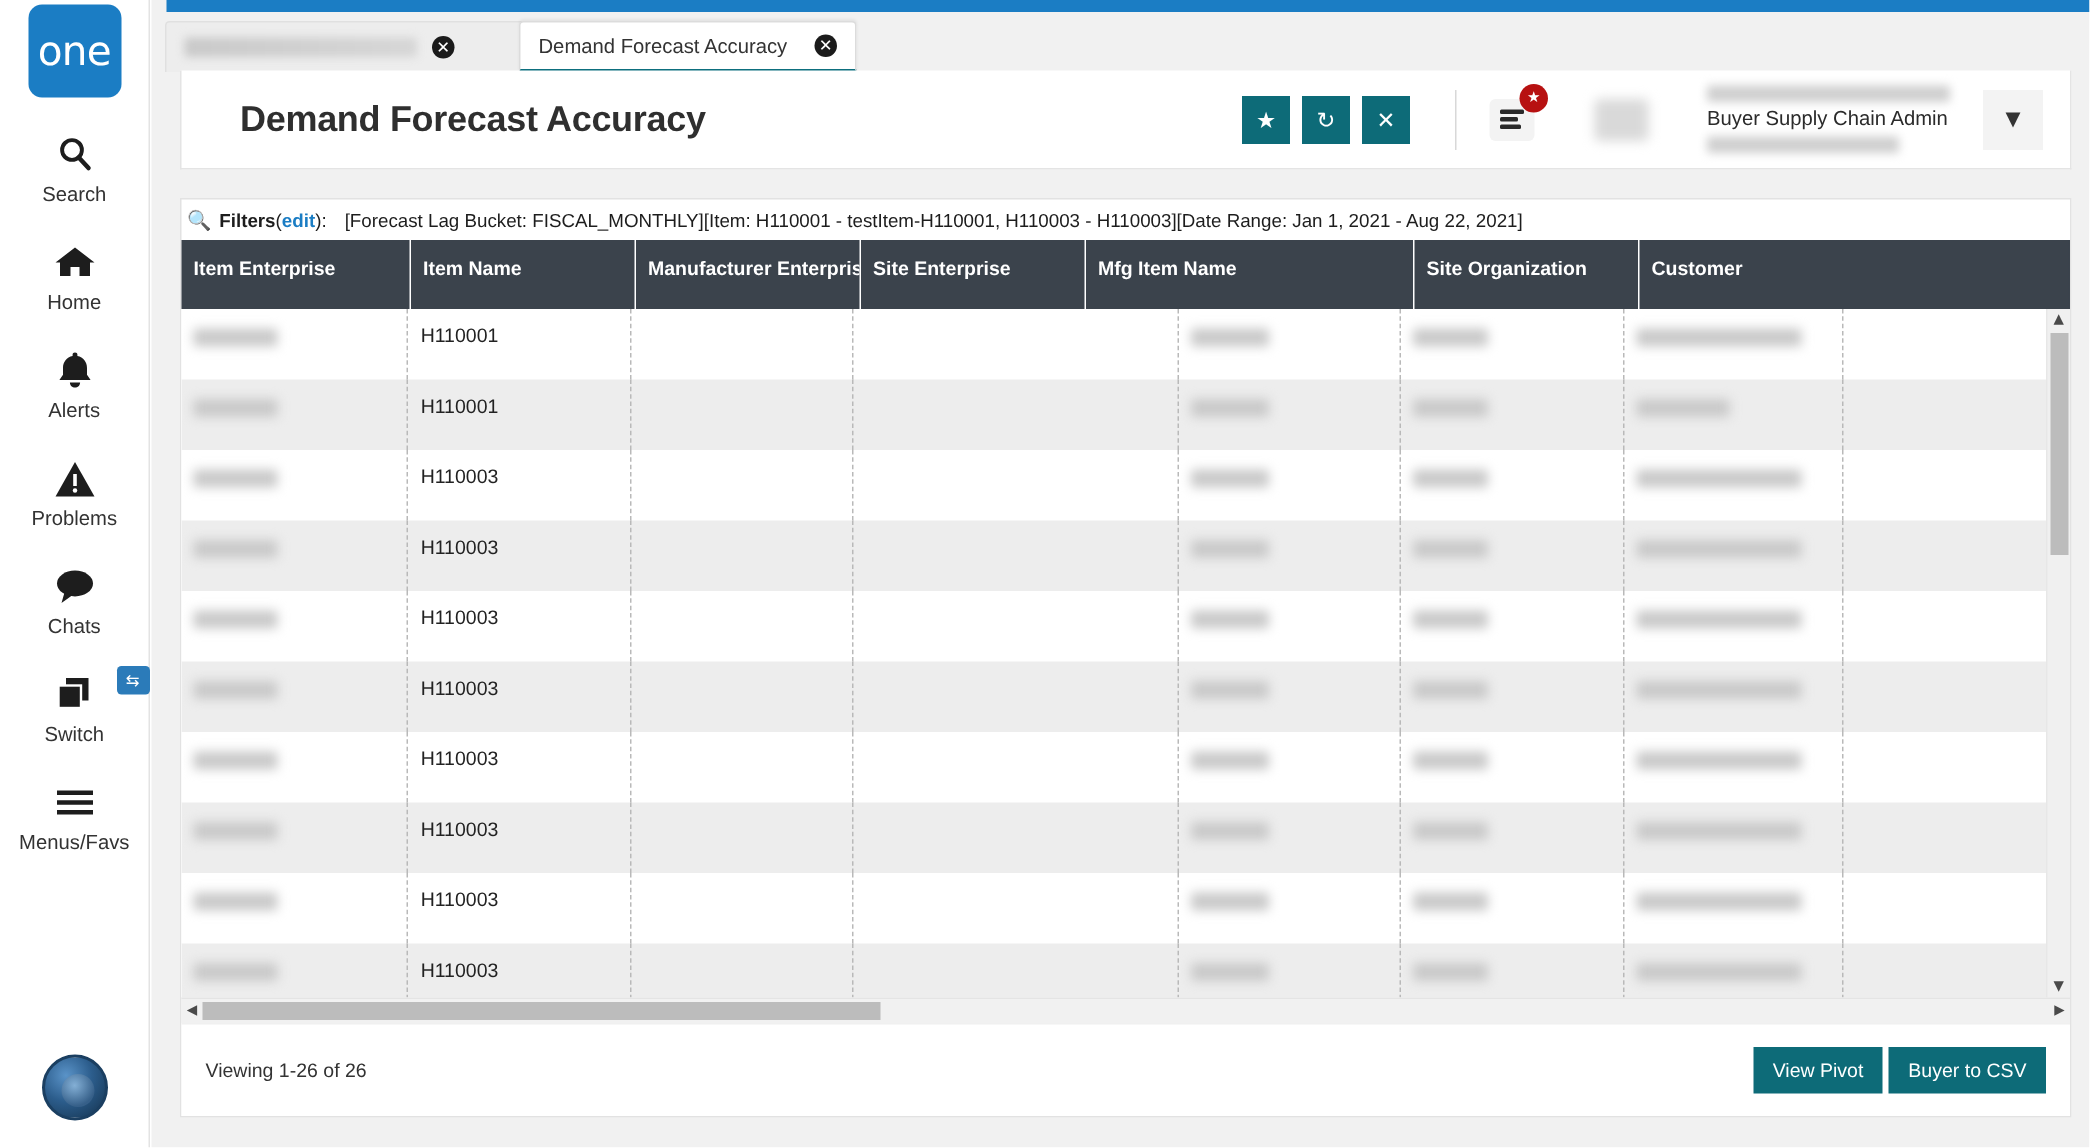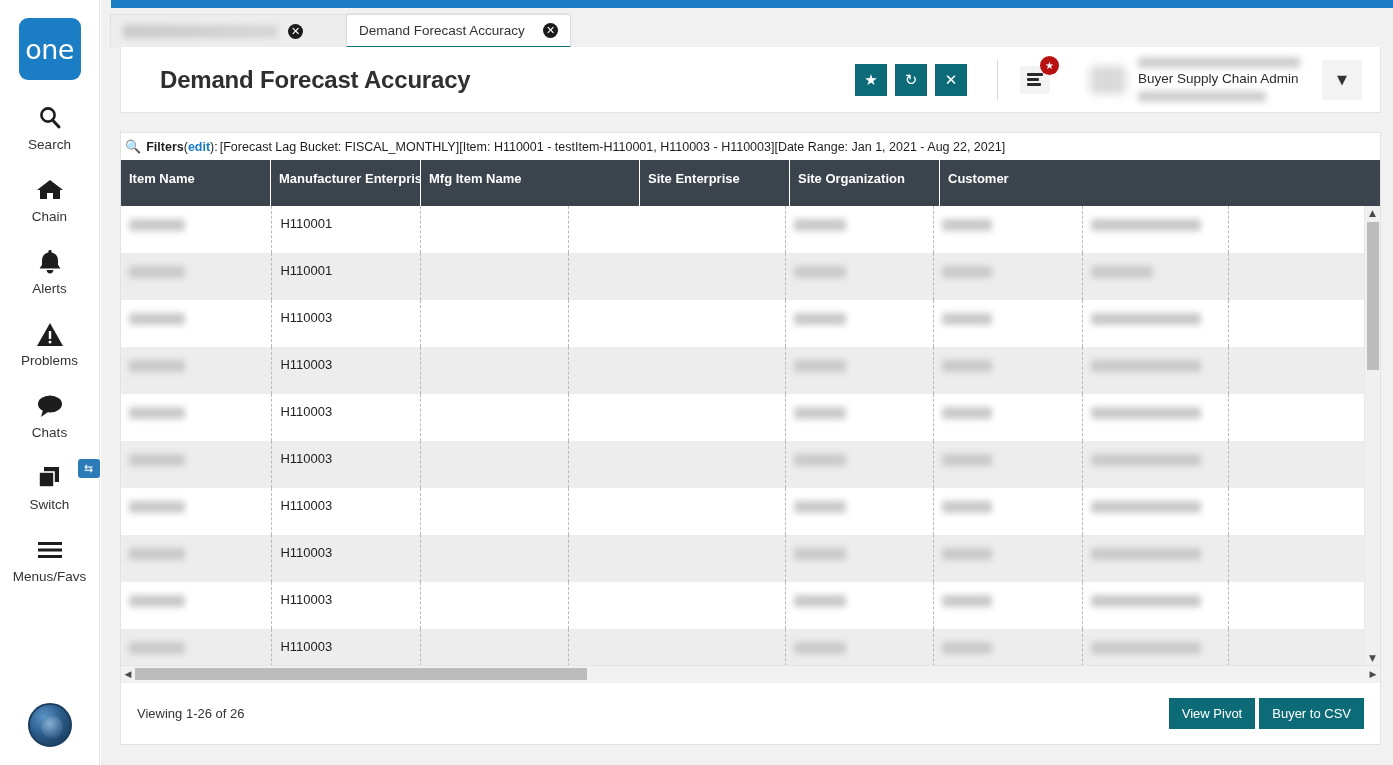--- a/index.html
+++ b/index.html
@@ -19,21 +19,21 @@
 
   
   #rail {
     position: absolute; left: 0; top: 0;
     width: 100px; height: 765px;
     background: #ffffff;
     border-right: 1px solid #e3e3e3;
     display: flex; flex-direction: column; align-items: center;
   }
   #logo {
-    width: 62px; height: 62px; margin-top: 18px;
+    width: 62px; height: 62px; margin-top: 3px;
     background: #1b7dc4; border-radius: 9px;
     display: flex; align-items: center; justify-content: center;
     color: #fff; font-size: 27px; font-weight: 400; letter-spacing: -0.5px;
     font-family: "DejaVu Sans", sans-serif;
   }
   .rail-item {
     width: 124px; margin-top: 22px;
     display: flex; flex-direction: column; align-items: center;
     cursor: pointer; position: relative;
   }
@@ -150,21 +150,21 @@
     display: flex; align-items: center; justify-content: center;
     font-family: "DejaVu Sans", sans-serif;
   }
   #user-box {
     display: flex; align-items: center; margin-left: 40px; cursor: pointer;
   }
   #user-avatar {
     width: 36px; height: 28px; border-radius: 3px;
     background: #d9d9d9; filter: blur(4px); margin-right: 12px;
   }
-  #user-text { display: flex; flex-direction: column; line-height: 1.25; }
+  #user-text { display: flex; flex-direction: column; line-height: 1.25; margin-left: 27px; }
   .blur-line {
     color: transparent; background: #cfcfcf; filter: blur(3.2px);
     height: 11px; border-radius: 2px;
   }
   #user-name { width: 162px; margin-bottom: 3px; }
   #user-role { font-size: 13.5px; color: #2b2b2b; }
   #user-extra { width: 128px; margin-top: 3px; }
   #user-caret {
     width: 40px; height: 40px; margin-left: 22px; background: #f3f3f3;
     display: flex; align-items: center; justify-content: center;
@@ -181,21 +181,21 @@
     height: 27px; display: flex; align-items: center;
     padding-left: 4px; font-size: 12.5px; color: #1d1d1d;
     white-space: nowrap;
   }
   #filters .mag {
     margin: 0 5px 0 0; font-size: 13px; color: #1d1d1d;
     font-family: "DejaVu Sans", sans-serif;
   }
   #filters .flab { font-weight: bold; }
   #filters .fedit { color: #1b7dc4; font-weight: bold; cursor: pointer; }
-  #filters .fvals { margin-left: 2px; }
+  #filters .fvals { margin-left: 12px; }
 
   
   #table-wrap {
     position: absolute; left: 0; right: 0; top: 27px; bottom: 62px;
   }
   #thead {
     position: absolute; left: 0; right: 0; top: 0; height: 46px;
     background: #3b434c; display: flex;
     border-right: 1px solid #3b434c;
   }
@@ -287,21 +287,21 @@
       </span>
       <span class="lbl">Search</span>
     </div>
 
     <div class="rail-item">
       <span class="glyph">
         <svg width="28" height="24" viewBox="0 0 28 24">
             <path d="M14 2 L27 12 L24 12 L24 21 L17 21 L17 15 L11 15 L11 21 L4 21 L4 12 L1 12 Z" fill="#1d1d1d"></path>
           </svg>
       </span>
-      <span class="lbl">Chain</span>
+      <span class="lbl">Home</span>
     </div>
 
     <div class="rail-item">
       <span class="glyph">
         <svg width="26" height="27" viewBox="0 0 26 27">
             <path d="M13 1 c1 0 1.6 .6 1.6 1.4 v1 c4 .8 6.4 4 6.4 8 v4.4 l2.4 3.6 h-20.8 l2.4 -3.6 v-4.4 c0 -4 2.4 -7.2 6.4 -8 v-1 c0 -.8 .6 -1.4 1.6 -1.4 z" fill="#1d1d1d"></path>
             <path d="M9.6 21 h6.8 c0 2 -1.6 3.4 -3.4 3.4 s-3.4 -1.4 -3.4 -3.4 z" fill="#1d1d1d"></path>
           </svg>
       </span>
       <span class="lbl">Alerts</span>
@@ -411,24 +411,25 @@
         <span class="mag">🔍</span>
         <span class="flab">Filters</span>
         <span>(</span>
         <span class="fedit">edit</span>
         <span>):</span>
         <span class="fvals">[Forecast Lag Bucket: FISCAL_MONTHLY][Item: H110001 - testItem-H110001, H110003 - H110003][Date Range: Jan 1, 2021 - Aug 22, 2021]</span>
       </div>
 
       <div id="table-wrap">
         <div id="thead">
+            <div class="th" style="width: 153px;">Item Enterprise</div>
             <div class="th" style="width: 150px;">Item Name</div>
             <div class="th" style="width: 150px;">Manufacturer Enterprise</div>
+            <div class="th" style="width: 150px;">Site Enterprise</div>
             <div class="th" style="width: 219px;">Mfg Item Name</div>
-            <div class="th" style="width: 150px;">Site Enterprise</div>
             <div class="th" style="width: 150px;">Site Organization</div>
             <div class="th" style="width: 136px;">Customer</div>
           </div>
         <div id="tbody-clip">
             <div class="trow odd">
               <div class="tcell" style="width: 153px;"><span class="redact" style="width: 56px;"></span></div>
               <div class="tcell" style="width: 150px;">H110001</div>
               <div class="tcell" style="width: 150px;"></div>
               <div class="tcell" style="width: 219px;"></div>
               <div class="tcell" style="width: 150px;"><span class="redact" style="width: 52px;"></span></div>

